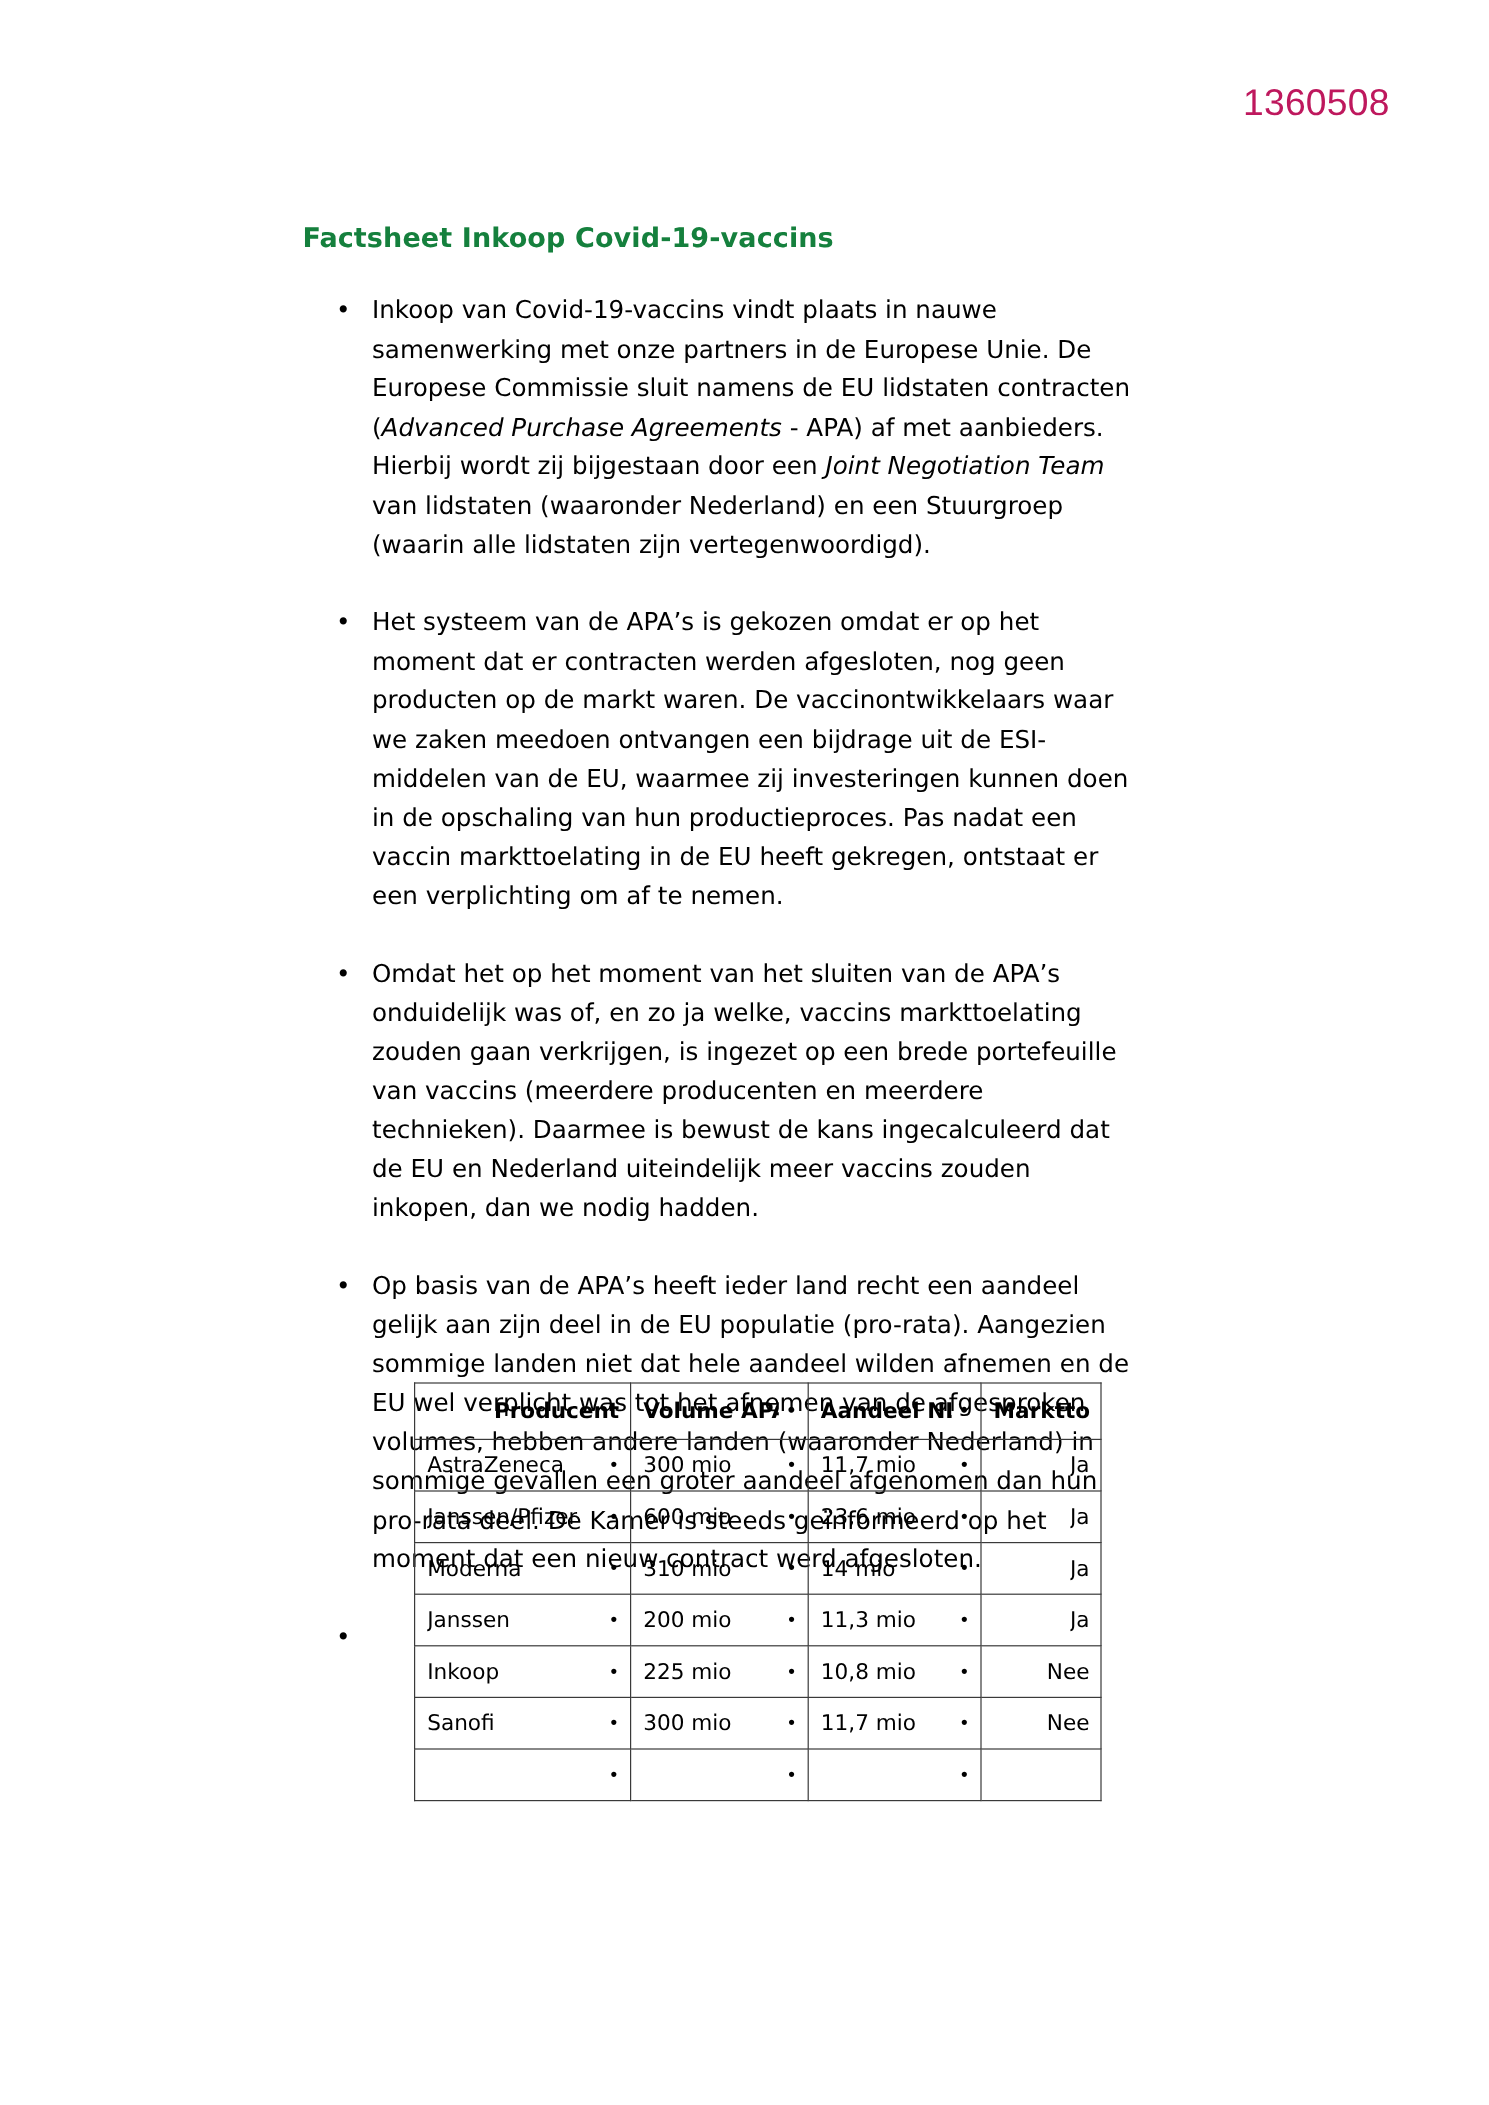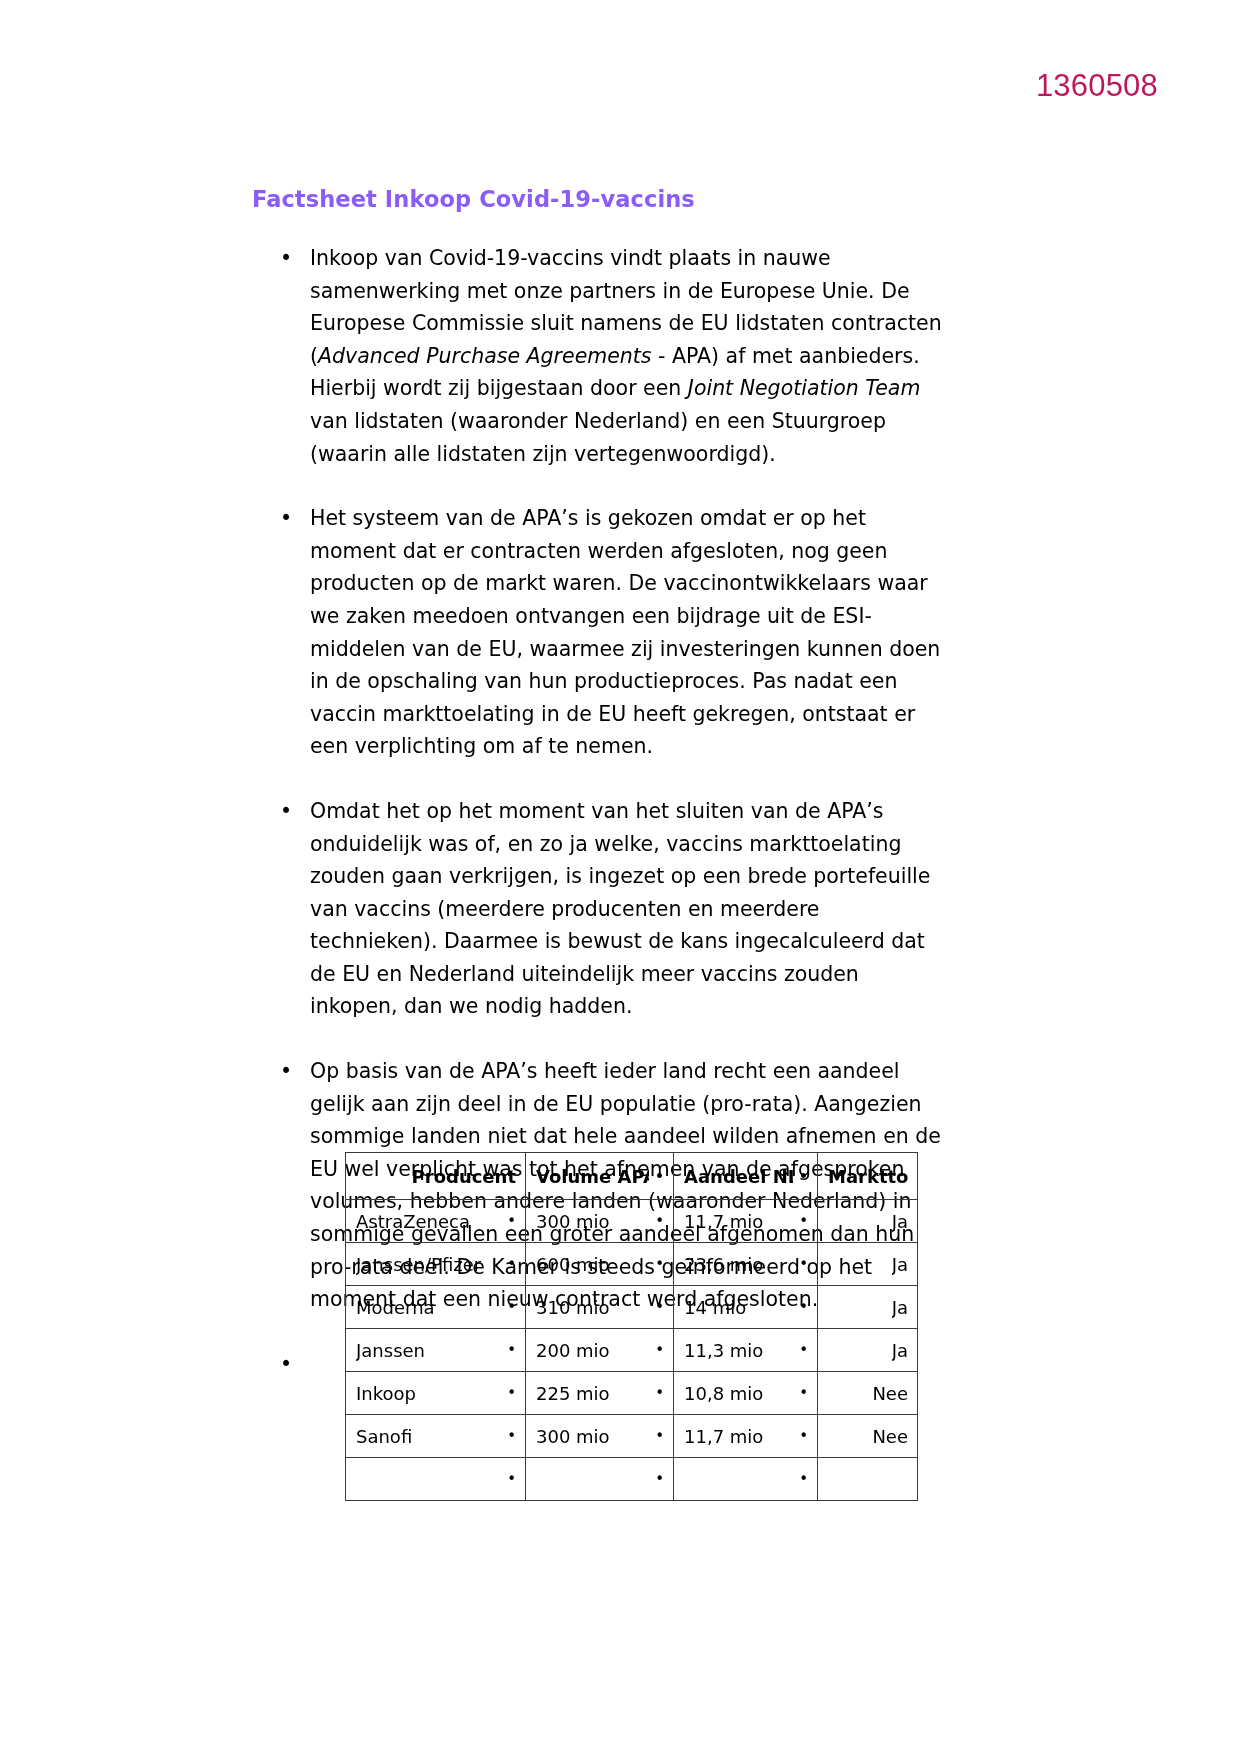--- a/index.html
+++ b/index.html
@@ -44,21 +44,21 @@
     left: 252px;
     top: 186px;
     width: 700px;
   }
   .doc-title {
     font-size: 22.5px;
     font-weight: bold;
     letter-spacing: 0.1px;
     margin: 0 0 30px 0;
     font-family: "DejaVu Sans", sans-serif;
-    color: #8b5cf6;
+    color: #15803d;
   }
   ul.bullets {
     list-style: none;
     margin: 0;
     padding: 0;
   }
   ul.bullets > li {
     position: relative;
     padding-left: 58px;
     margin-bottom: 32px;

